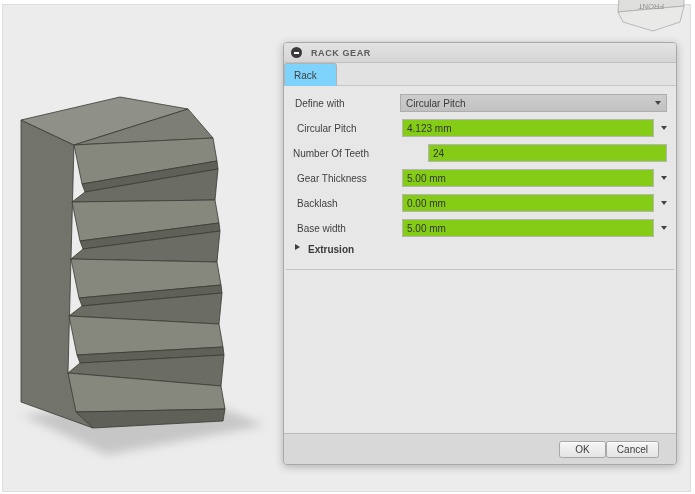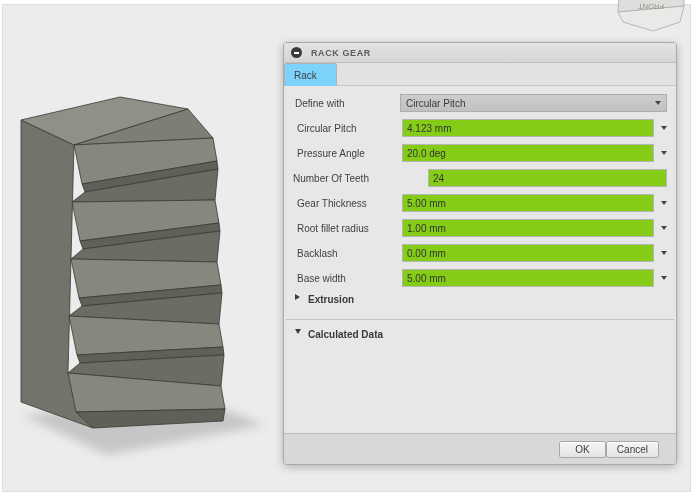--- a/index.html
+++ b/index.html
@@ -142,66 +142,52 @@
           <span class="arrow-down"></span>
         </div>
       </div>
 
       <div class="row">
         <span class="flabel">Circular Pitch</span>
         <input class="val" value="4.123 mm" style="">
         <span class="arrow-down outside"></span>
       </div>
 
-      <div class="row">
-        <span class="flabel">Pressure Angle</span>
-        <input class="val" value="20.0 deg" style="">
-        <span class="arrow-down outside"></span>
-      </div>
 
       <div class="row">
         <span class="flabel">Number Of Teeth</span>
         <input class="val wide" value="24" style="">
       </div>
 
       <div class="row">
         <span class="flabel">Gear Thickness</span>
         <input class="val" value="5.00 mm" style="">
         <span class="arrow-down outside"></span>
       </div>
 
-      <div class="row">
-        <span class="flabel">Root fillet radius</span>
-        <input class="val" value="1.00 mm" style="">
-        <span class="arrow-down outside"></span>
-      </div>
 
       <div class="row">
         <span class="flabel">Backlash</span>
         <input class="val" value="0.00 mm" style="">
         <span class="arrow-down outside"></span>
       </div>
 
       <div class="row">
         <span class="flabel">Base width</span>
         <input class="val" value="5.00 mm" style="">
         <span class="arrow-down outside"></span>
       </div>
 
       <div class="section">
         <span class="tri-right"></span>
         <span>Extrusion</span>
       </div>
 
       <div class="divider"></div>
 
-      <div class="section">
-        <span class="tri-down"></span>
-        <span>Calculated Data</span>
-      </div>
     </div>
 
     <div class="footer">
       <button class="btn">OK</button>
       <button class="btn">Cancel</button>
     </div>
   </div>
 </div>
 
 </body></html>

